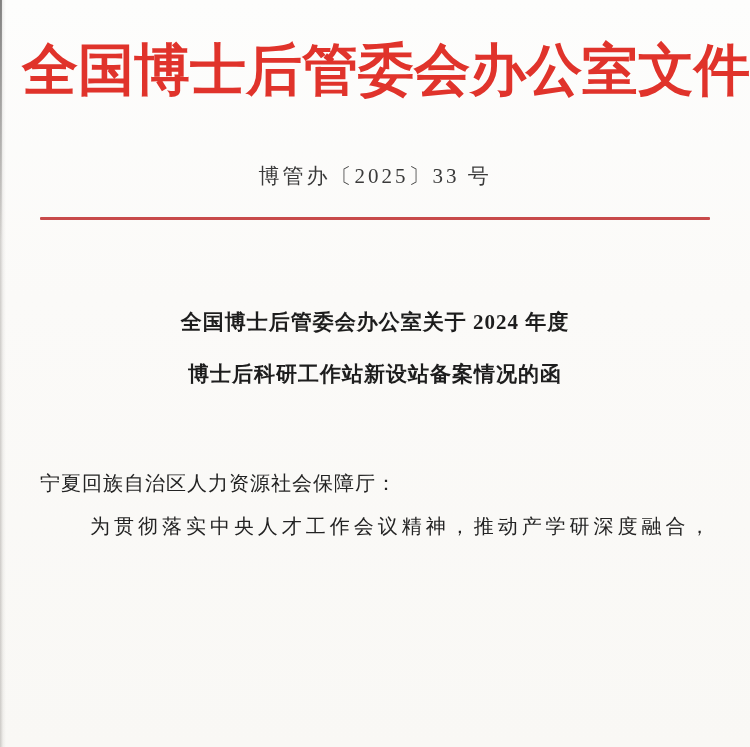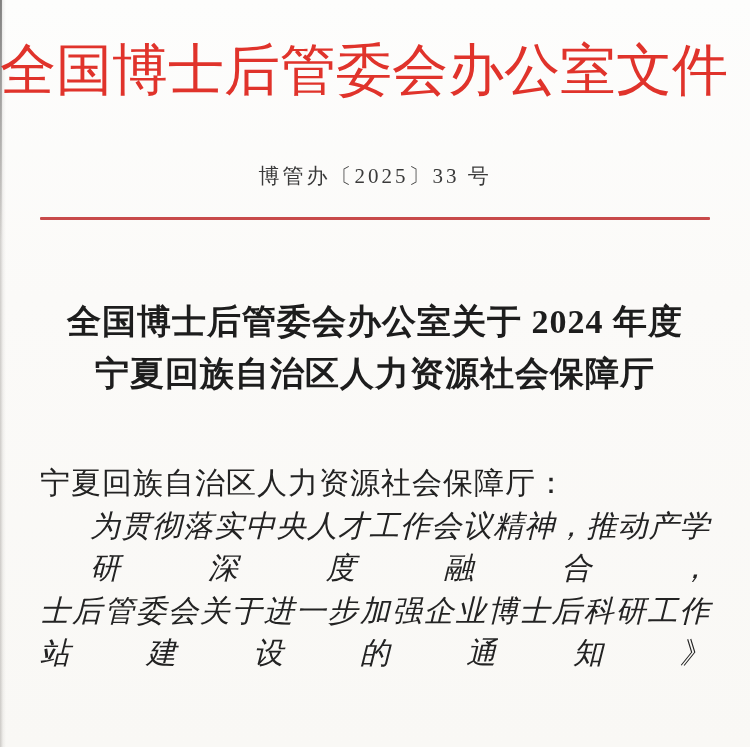--- a/index.html
+++ b/index.html
@@ -23,24 +23,24 @@
       linear-gradient(90deg, rgba(120,115,110,0.35) 0px, rgba(120,115,110,0.08) 3px, rgba(0,0,0,0) 6px),
       linear-gradient(180deg, #fdfdfc 0%, #fbfaf8 40%, #f9f8f5 100%);
     color: #2b2b2b;
     overflow: hidden;
   }
 
   
   .red-header {
     padding-top: 30px;
     height: 110px;
-    text-align: left;
+    text-align: right;
     font-size: 56px;
     line-height: 80px;
-    font-weight: normal;
+    font-weight: bold;
     color: var(--header-red, #e0332b);
     letter-spacing: 0px;
     white-space: nowrap;
   }
 
   
   .doc-number {
     margin-top: 54px;
     height: 24px;
     line-height: 24px;
@@ -56,45 +56,44 @@
     width: 670px;
     height: 3px;
     background: var(--divider-red, #c84a4a);
     border-radius: 1px;
   }
 
   
   .doc-title {
     margin-top: 76px;
     text-align: center;
-    font-size: 34px;
+    font-size: 21px;
     font-weight: bold;
     line-height: 52px;
     color: #1d1d1d;
     letter-spacing: 1px;
   }
 
   
   .body-block {
     margin: 62px 40px 0 40px;
-    font-size: 30px;
+    font-size: 20px;
     line-height: 42.5px;
     color: #232323;
   }
 
   .salutation {
     text-align: left;
     letter-spacing: 1px;
   }
 
   .jline {
     text-align: justify;
     text-align-last: justify;
     letter-spacing: 0.5px;
-    font-style: italic;
   }
 
   .jline.indent {
     padding-left: 50px;
   }
 
   
   .scan-edge {
     position: absolute;
     left: 0;
@@ -113,23 +112,22 @@
   <div class="scan-edge"></div>
 
   <div class="red-header">全国博士后管委会办公室文件</div>
 
   <div class="doc-number">博管办〔2025〕33 号</div>
 
   <div class="red-line"></div>
 
   <div class="doc-title">
     <div>全国博士后管委会办公室关于 2024 年度</div>
-    <div>宁夏回族自治区人力资源社会保障厅</div>
+    <div>博士后科研工作站新设站备案情况的函</div>
   </div>
 
   <div class="body-block">
     <div class="salutation">宁夏回族自治区人力资源社会保障厅：</div>
     <div class="jline indent">为贯彻落实中央人才工作会议精神，推动产学研深度融合，</div>
-    <div class="jline">士后管委会关于进一步加强企业博士后科研工作站建设的通知》</div>
 
   </div>
 
 </div>
 
 </body></html>

